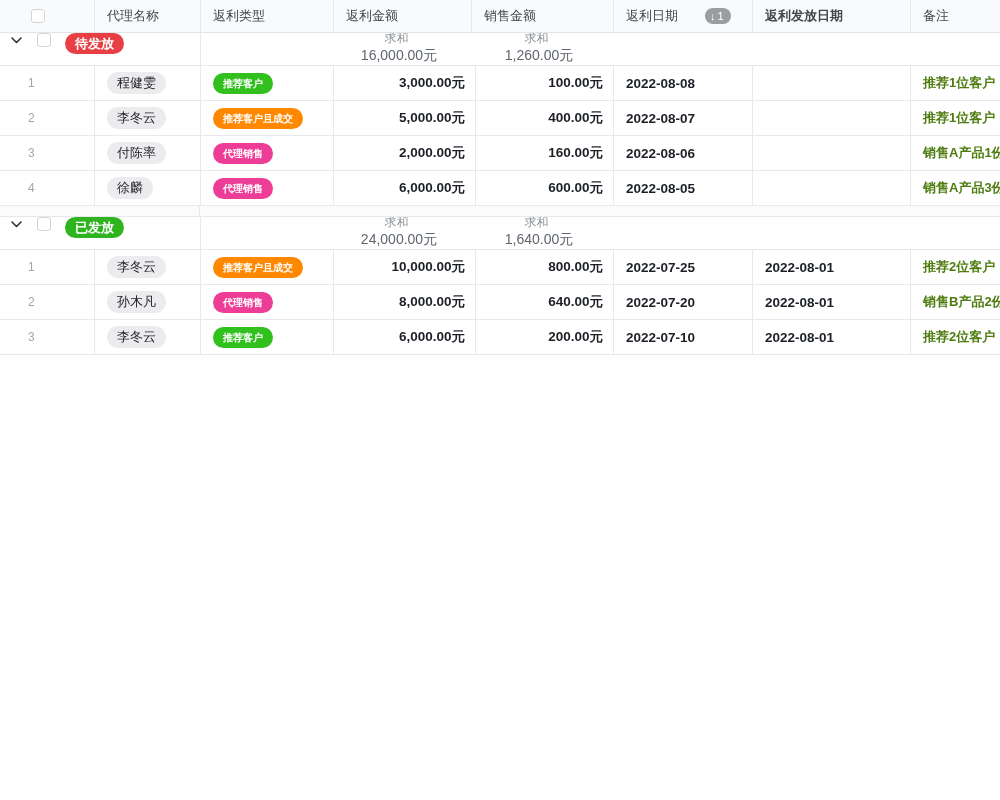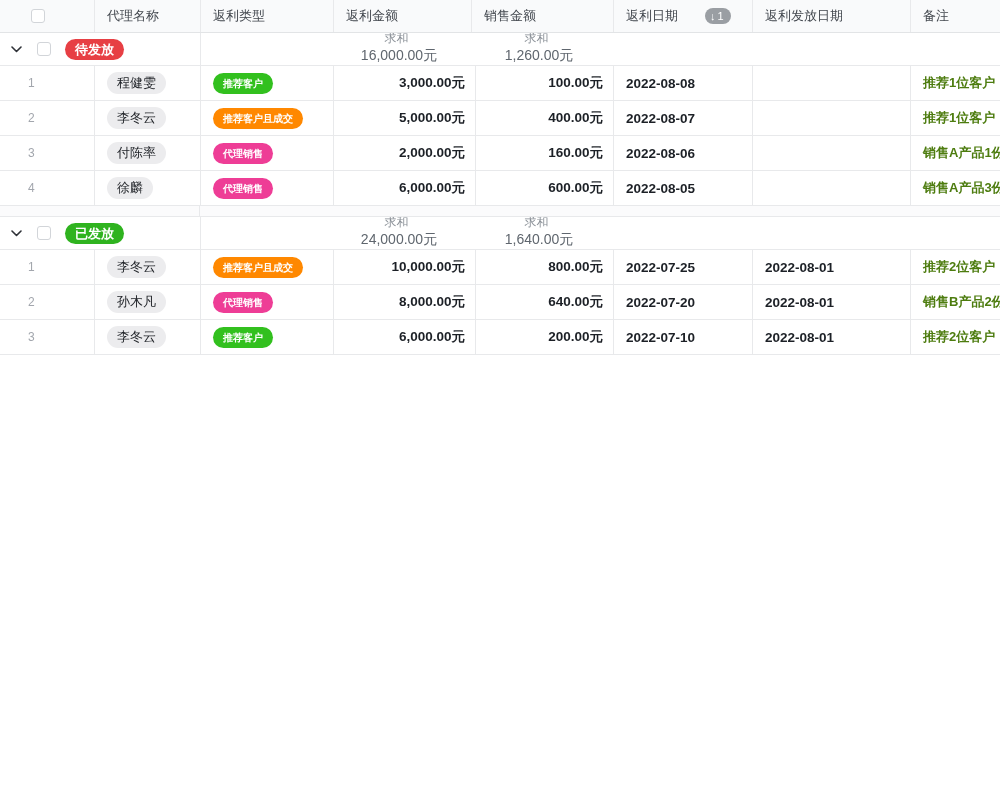--- a/index.html
+++ b/index.html
@@ -5,40 +5,40 @@
   * { margin:0; padding:0; box-sizing:border-box; }
   html,body { width:1000px; height:800px; background:#fff; overflow:hidden; }
   body { font-family:"Liberation Sans","DejaVu Sans",sans-serif; color:#1f2329; }
 
   .sheet { width:1000px; height:800px; background:#fff; }
 
   .hrow, .grow, .row, .spacer { display:flex; width:1000px; }
 
   
   .c0{width:94px;} .c1{width:106px;} .c2{width:133px;} .c3{width:142px;}
-  .c4{width:138px;} .c5{width:139px;gap:20px;} .c6{width:158px;} .c7{flex:1; min-width:0;}
+  .c4{width:138px;} .c5{width:139px;gap:20px;} .c6{width:158px;font-weight:bold;} .c7{flex:1; min-width:0;}
 
   
   .hrow { height:33px; background:#f9fafb; border-bottom:1px solid #e2e4e6; align-items:center; }
   .hcell { height:100%; display:flex; align-items:center; padding:0 12px;
            font-size:13px; color:#42474e; white-space:nowrap; overflow:hidden; }
   .hrow .hcell:not(.c0) { border-left:1px solid #e8e9eb; }
   .hcell.c0 { padding-left:31px; }
 
   .checkbox { width:14px; height:14px; border:1px solid #d2d5d9; border-radius:3px;
               background:#fff; flex:none; }
 
   .sortbadge { margin-left:7px; height:16px; padding:0 7px 0 5px; border-radius:8px;
                background:#9a9ea3; color:#fff; font-size:11px; display:inline-flex;
                align-items:center; gap:2px; }
   .sortbadge .arrow { font-size:11px; line-height:1; }
 
   
   .grow { height:33px; border-bottom:1px solid #e8e9eb; background:#fff; align-items:center; }
-  .gleft { width:200px; height:100%; display:flex; align-items:center; padding-left:9px; gap:14px; }
+  .gleft { width:200px; height:100%; display:flex; align-items:flex-start; padding-left:9px; gap:14px; }
   .gcell { height:100%; display:flex; align-items:center;flex-direction:column; }
   .gc2 { width:133px; border-left:1px solid #e8e9eb; }
   .gc3 { width:142px; } .gc4 { width:138px; } .grest { flex:1; }
   .sumcell { justify-content:flex-end; padding-right:10px; white-space:nowrap; overflow:hidden; }
   .sumlabel { font-size:12px; color:#8a9097; margin-right:5px; }
   .sumval { font-size:14px; color:#5f666e; }
 
   .chev { width:14px; height:14px; flex:none; display:flex; align-items:center; justify-content:center; }
 
   .gbadge { height:21px; line-height:21px; padding:0 10px; border-radius:11px;

